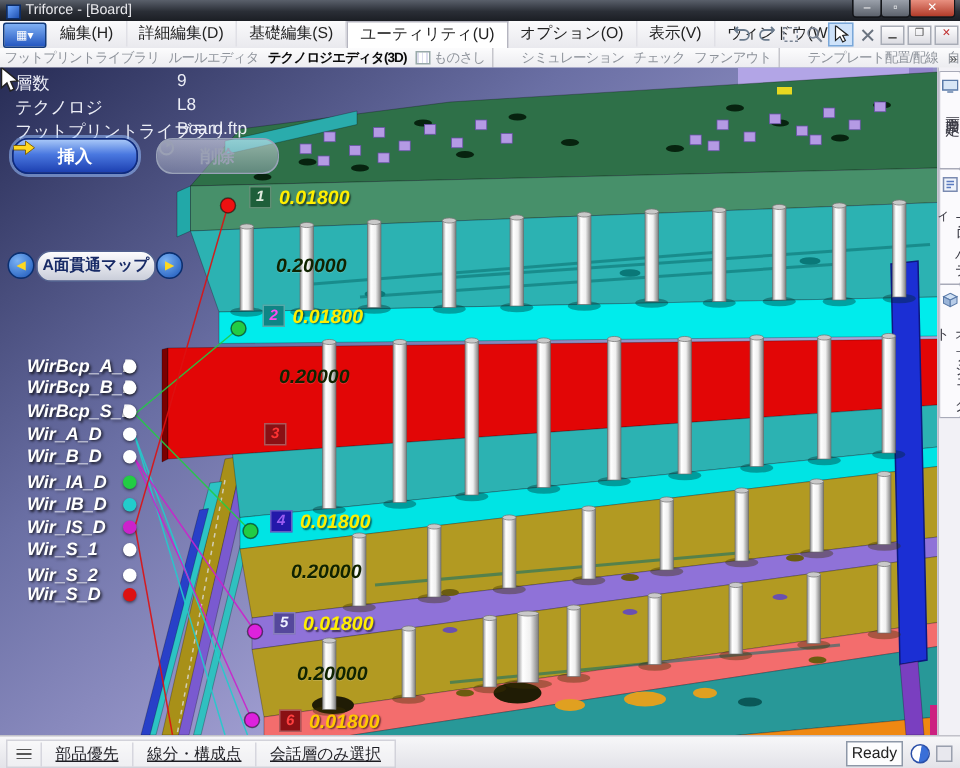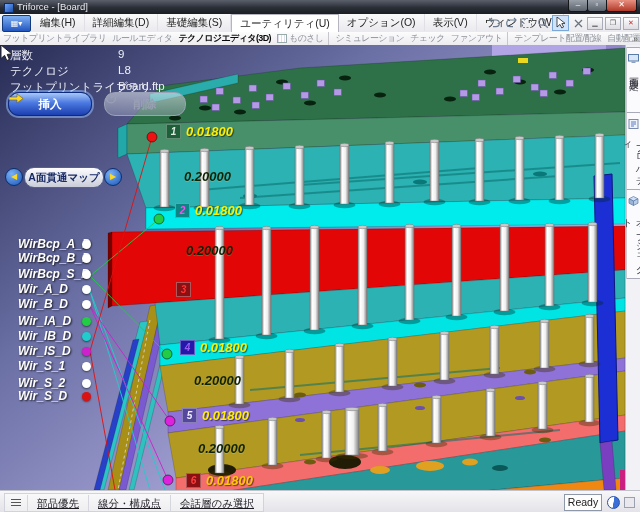--- a/index.html
+++ b/index.html
@@ -34,21 +34,21 @@
   .mi.pressed{background:#cfe3fa;border:1px solid #7aa7d8;width:15px;height:14px;}
   .mdi{width:14px;height:11px;border:1px solid #a8acb6;background:linear-gradient(180deg,#fdfdfe,#dcdce2);
     font-size:7px;line-height:10px;text-align:center;color:#555;}
   .mdi.close{color:#c03030;}
   
   .toolbar{position:absolute;left:0;top:32px;width:640px;height:13px;
     background:linear-gradient(180deg,#fcfcfd,#ececf0);display:flex;align-items:center;}
   .tb-item{font-size:9px;letter-spacing:-0.6px;color:#8f949c;padding:0 3px;white-space:nowrap;
     display:flex;align-items:center;gap:2px;}
   .tb-item.active{color:#0a0a0a;font-weight:bold;}
-  .tb-item.sep{border-left:1px solid #c6c6cc;margin-left:2px;padding-left:6px;}
+  .tb-item.sep{border-left:1px solid #c6c6cc;margin-left:2px;padding-left:18px;}
   .ruler-ic{display:inline-block;width:8px;height:7px;border:1px solid #9aa;
     background:repeating-linear-gradient(90deg,#dde 0 1px,#fff 1px 3px);}
   .tb-ovf{position:absolute;right:2px;font-size:9px;color:#555;}
   
   .viewport{position:absolute;left:0;top:45px;width:625px;height:445px;overflow:hidden;
     background:linear-gradient(115deg,#272c55 0%,#595f97 30%,#9b9cca 60%,#b6aee2 100%);}
   .viewport svg{position:absolute;left:0;top:0;}
   .info-panel{position:absolute;left:0;top:0;width:240px;z-index:3;}
   .info-row{position:absolute;left:10px;height:14px;font-size:11.5px;color:#eceef6;white-space:nowrap;}
   .info-row .val{position:absolute;left:108px;}

